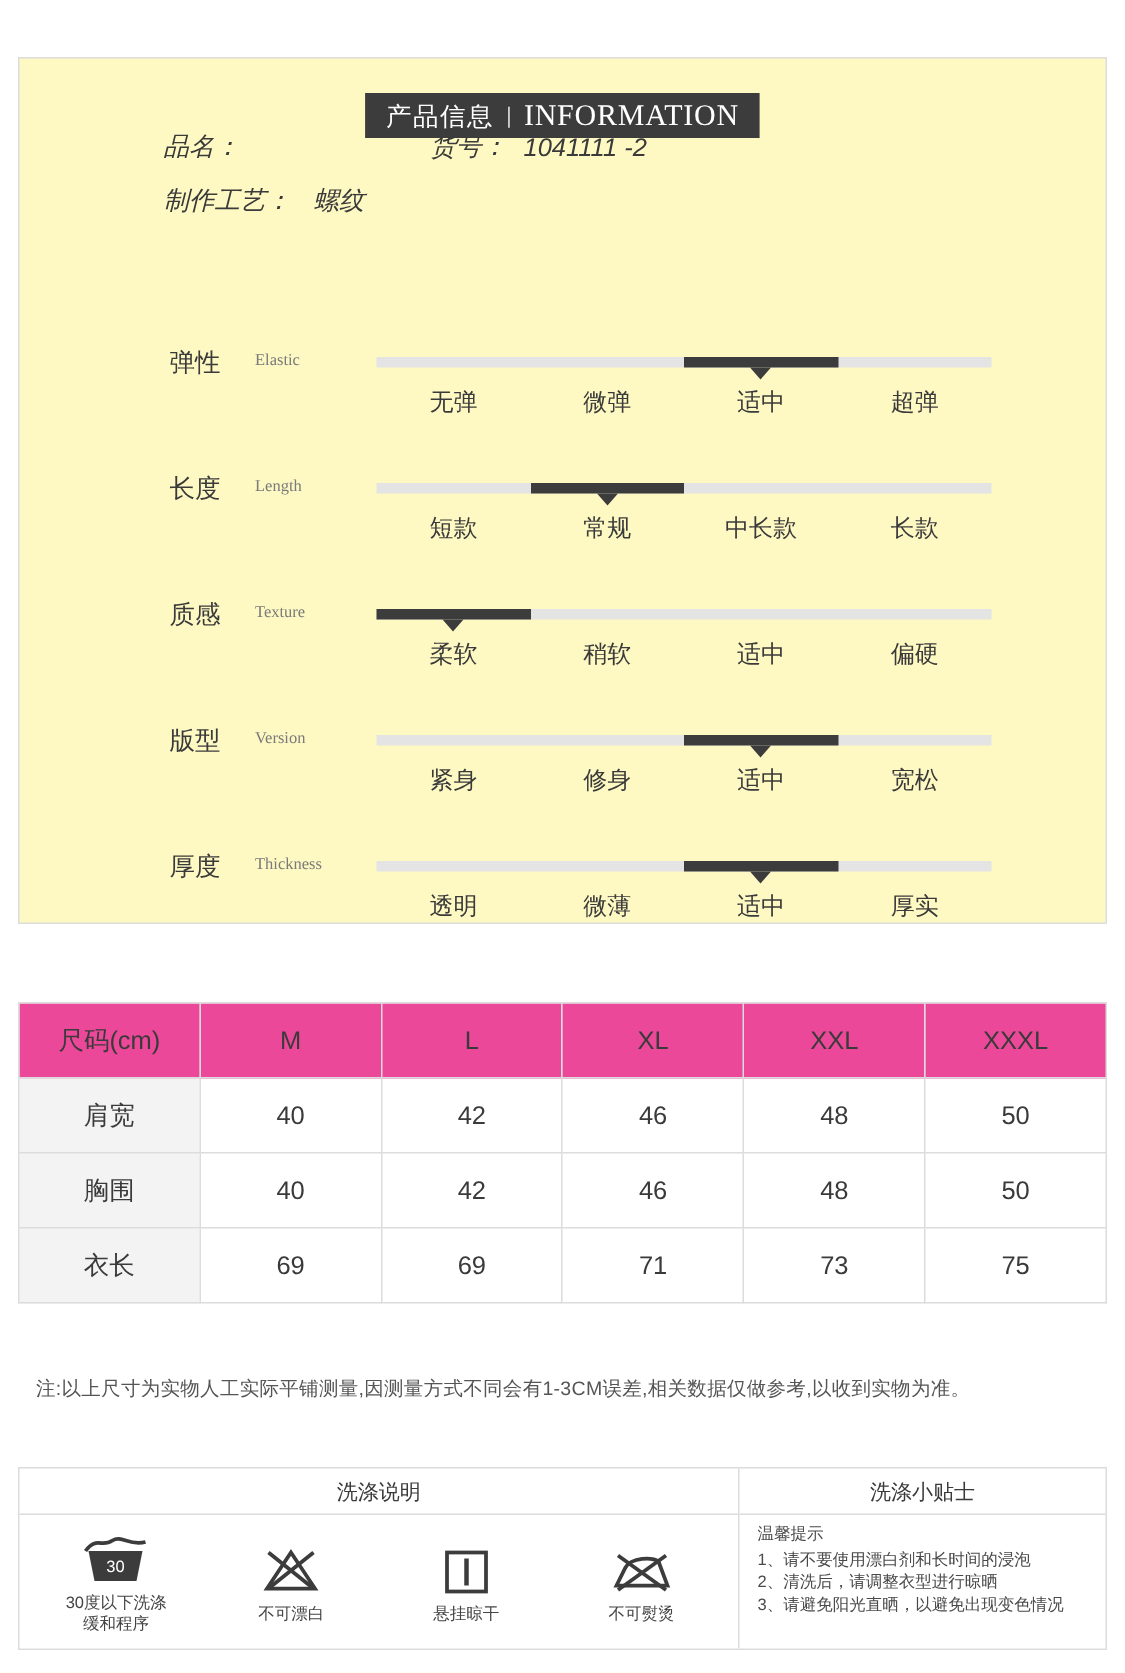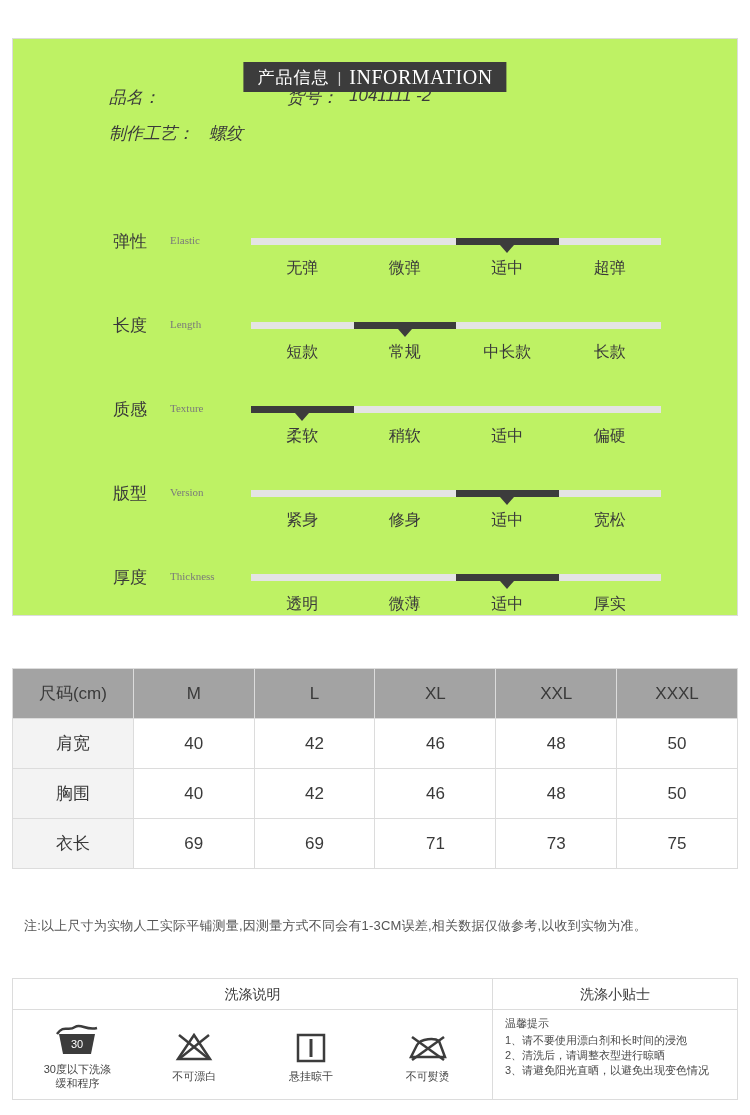--- a/index.html
+++ b/index.html
@@ -18,21 +18,21 @@
 
   
   .info-panel {
     position: absolute;
     left: 12px;
     top: 38px;
     width: 726px;
     height: 578px;
     border: 1px solid #dcdcdc;
     box-sizing: border-box;
-    background: #bef264;
+    background: #fef9c3;
   }
   .info-title {
     position: absolute;
     left: 50%;
     transform: translateX(-50%);
     top: 23px;
     display: flex;
     align-items: center;
     height: 30px;
     background: #3c3c3c;
@@ -73,20 +73,21 @@
   .spec-label {
     width: 74px;
     flex: 0 0 auto;
   }
   .spec-value {
     flex: 0 0 auto;
   }
   .spec-col2 {
     margin-left: 104px;
     display: flex;
+    align-items: flex-end;
   }
   .spec-col2 .spec-label { width: 62px; }
 
   
   .attrs {
     position: absolute;
     left: 100px;
     top: 185px;
     width: 560px;
   }
@@ -159,21 +160,21 @@
   }
   .size-table th, .size-table td {
     border: 1px solid #dcdcdc;
     height: 47px;
     text-align: center;
     font-size: 17px;
     font-weight: normal;
     color: #3a3a3a;
   }
   .size-table thead th {
-    background: #a3a3a3;
+    background: #ec4899;
   }
   .size-table tbody td:first-child {
     background: #f3f3f3;
   }
   .size-note {
     position: absolute;
     left: 24px;
     top: 917px;
     font-size: 13px;
     color: #555;

